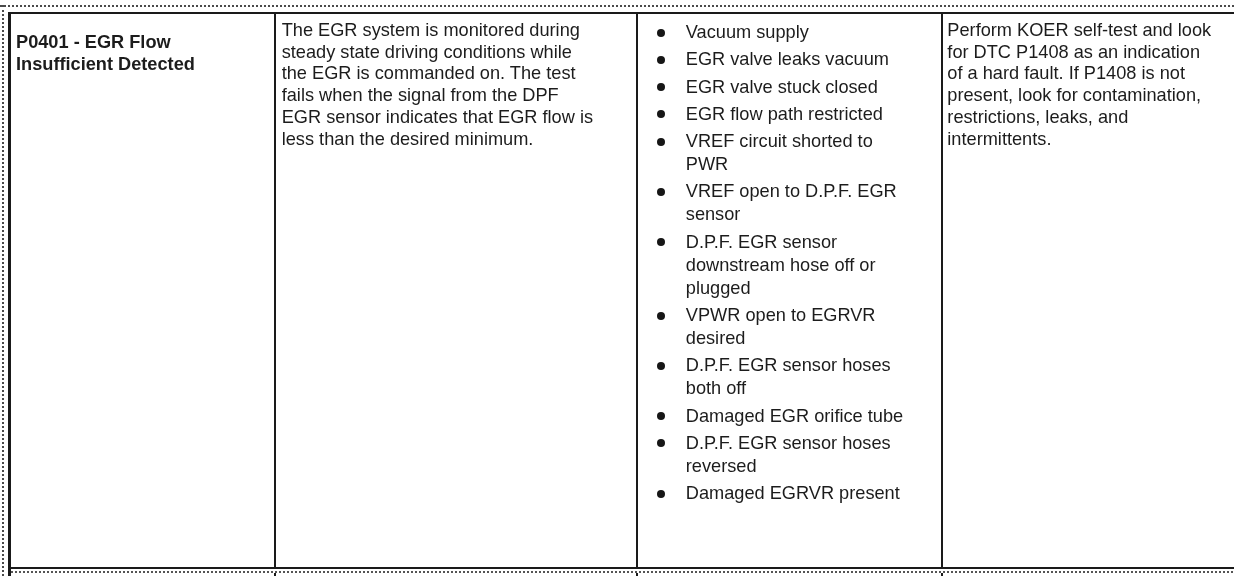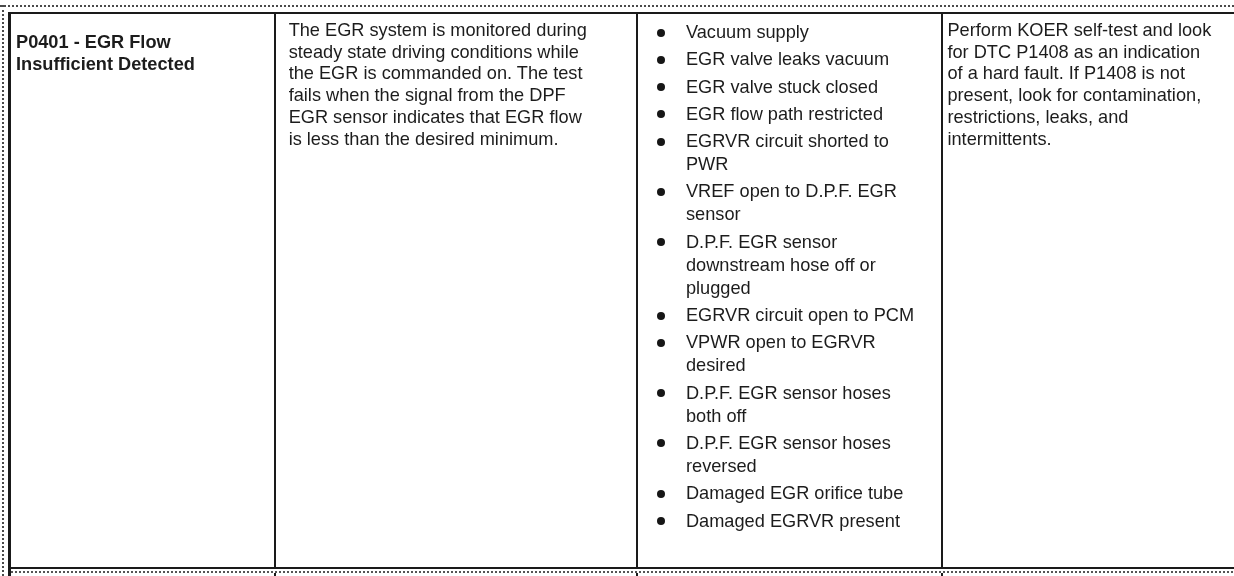--- a/index.html
+++ b/index.html
@@ -48,21 +48,21 @@
   .row-partial {
     display: flex;
     height: 20px;
   }
   .cell {
     box-sizing: border-box;
     border-right: 2px solid #1a1a1a;
     overflow: hidden;
   }
   .c1 { width: 275px; padding: 18px 40px 0 5px; font-weight: bold; }
-  .c2 { width: 377px; padding: 6px 39px 0 13px; }
+  .c2 { width: 377px; padding: 6px 39px 0 6px; }
   .c3 { width: 318px; padding: 7px 22px 0 18px; line-height: 23px; }
   .c4 { width: 500px; padding: 6px 0 0 4px; }
   .c4 p { max-width: 268px; }
   .cell p { margin: 0; }
   ul.causes {
     margin: 0;
     padding: 0;
     list-style: none;
   }
   ul.causes li {
@@ -100,28 +100,27 @@
       <div class="cell c2">
         <p>The EGR system is monitored during steady state driving conditions while the EGR is commanded on. The test fails when the signal from the DPF EGR sensor indicates that EGR flow is less than the desired minimum.</p>
       </div>
 
       <div class="cell c3">
         <ul class="causes">
             <li>Vacuum supply</li>
             <li>EGR valve leaks vacuum</li>
             <li>EGR valve stuck closed</li>
             <li>EGR flow path restricted</li>
-            <li>EGRVR circuit shorted to PWR</li>
+            <li>VREF circuit shorted to PWR</li>
             <li>VREF open to D.P.F. EGR sensor</li>
             <li>D.P.F. EGR sensor downstream hose off or plugged</li>
-            <li>EGRVR circuit open to PCM</li>
             <li>VPWR open to EGRVR desired</li>
             <li>D.P.F. EGR sensor hoses both off</li>
+            <li>Damaged EGR orifice tube</li>
             <li>D.P.F. EGR sensor hoses reversed</li>
-            <li>Damaged EGR orifice tube</li>
             <li>Damaged EGRVR present</li>
           </ul>
       </div>
 
       <div class="cell c4">
         <p>Perform KOER self-test and look for DTC P1408 as an indication of a hard fault. If P1408 is not present, look for contamination, restrictions, leaks, and intermittents.</p>
       </div>
 
     </div>
 

